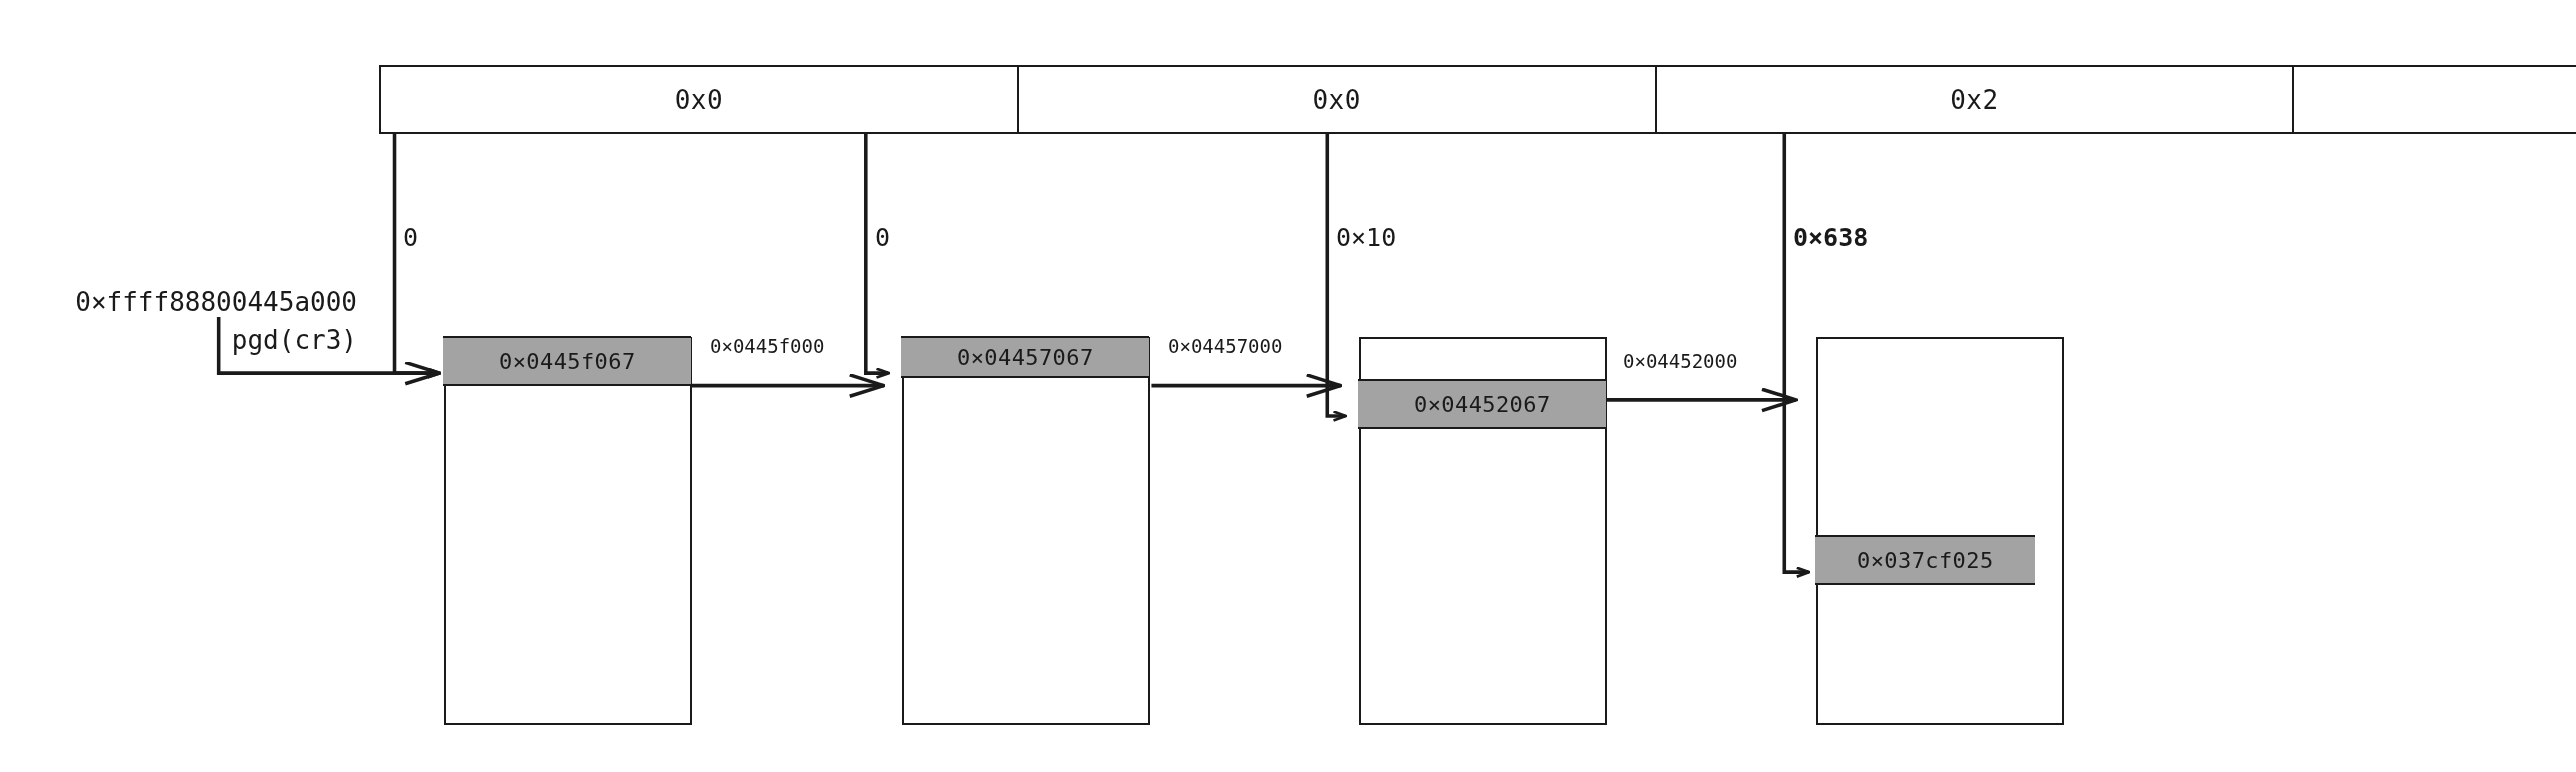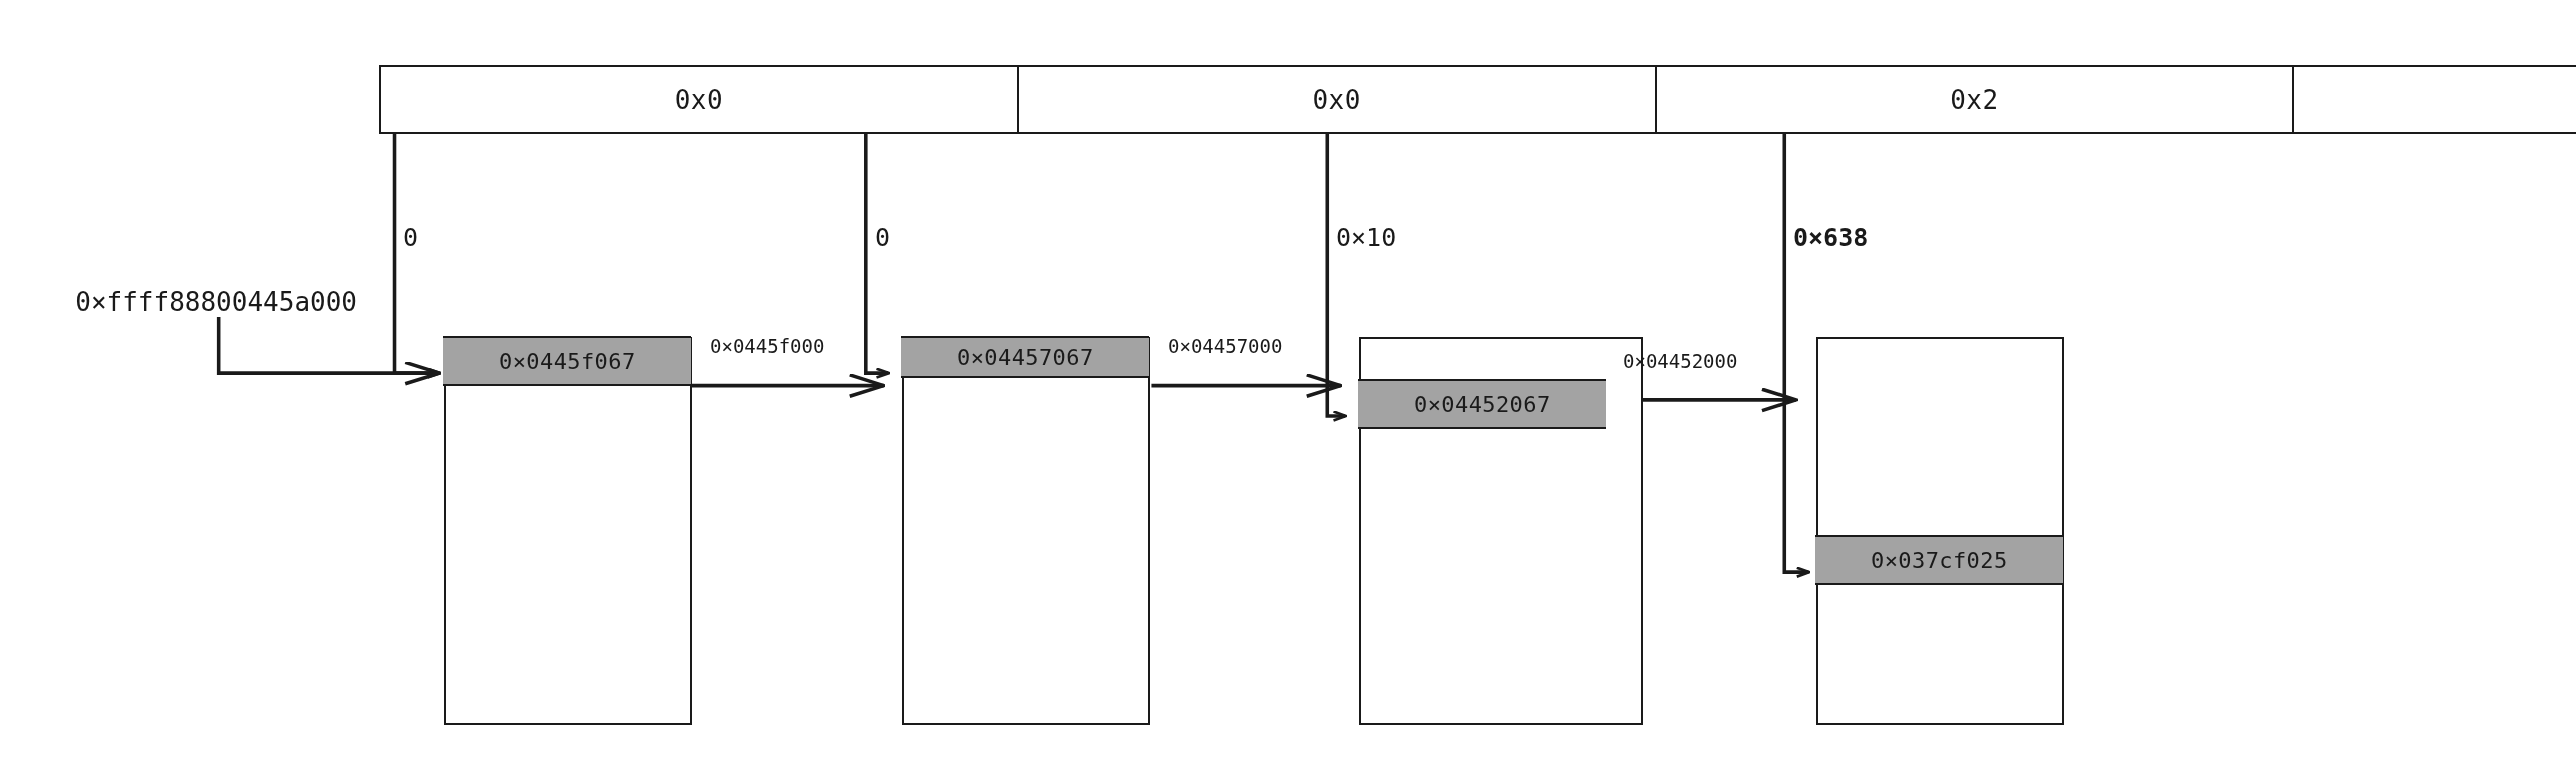--- a/index.html
+++ b/index.html
@@ -119,20 +119,21 @@
 
     <line x1="775" y1="432" x2="990" y2="432" stroke="#1a1a1a" stroke-width="4" marker-end="url(#arrowBig)"></line>
 
     <line x1="1290" y1="432" x2="1502" y2="432" stroke="#1a1a1a" stroke-width="4" marker-end="url(#arrowBig)"></line>
 
     <line x1="1800" y1="448" x2="2012" y2="448" stroke="#1a1a1a" stroke-width="4" marker-end="url(#arrowBig)"></line>
   </svg>
 
   <div class="addr-caption" style="top:284px;">
     <div>0×ffff88800445a000</div>
+    <div>pgd(cr3)</div>
   </div>
 
   <div class="va-bar">
     <div class="va-cell">0x0</div>
     <div class="va-cell">0x0</div>
     <div class="va-cell">0x2</div>
     <div class="va-cell">0xc7</div>
   </div>
 
   <div class="idx-label" style="left:403px;  top:225px;">0</div>
@@ -141,26 +142,26 @@
   <div class="idx-label" style="left:1793px; top:225px;font-weight:bold;">0×638</div>
 
   <div class="ptable" style="left:444px; top:337px; width:248px; height:388px;">
     <div class="pte" style="top:-2.7px; width:248px; height:50px;">0×0445f067</div>
   </div>
 
   <div class="ptable" style="left:902px; top:337px; width:248px; height:388px;">
     <div class="pte" style="top:-2.7px; width:248px; height:42px;">0×04457067</div>
   </div>
 
-  <div class="ptable" style="left:1359px; top:337px; width:284px; height:388px;">
+  <div class="ptable" style="left:1359px; top:337px; width:248px; height:388px;">
     <div class="pte" style="top:40px; width:248px; height:50px;">0×04452067</div>
   </div>
 
   <div class="ptable" style="left:1816px; top:337px; width:248px; height:388px;">
-    <div class="pte" style="top:196px; width:248px; height:50px;text-align:right;">0×037cf025</div>
+    <div class="pte" style="top:196px; width:220px; height:50px;text-align:right;">0×037cf025</div>
   </div>
 
   <div class="arrow-label" style="left:710px;  top:337px;">0×0445f000</div>
   <div class="arrow-label" style="left:1168px; top:337px;">0×04457000</div>
   <div class="arrow-label" style="left:1623px; top:352px;">0×04452000</div>
 
 </div>
 
 
 </body></html>

